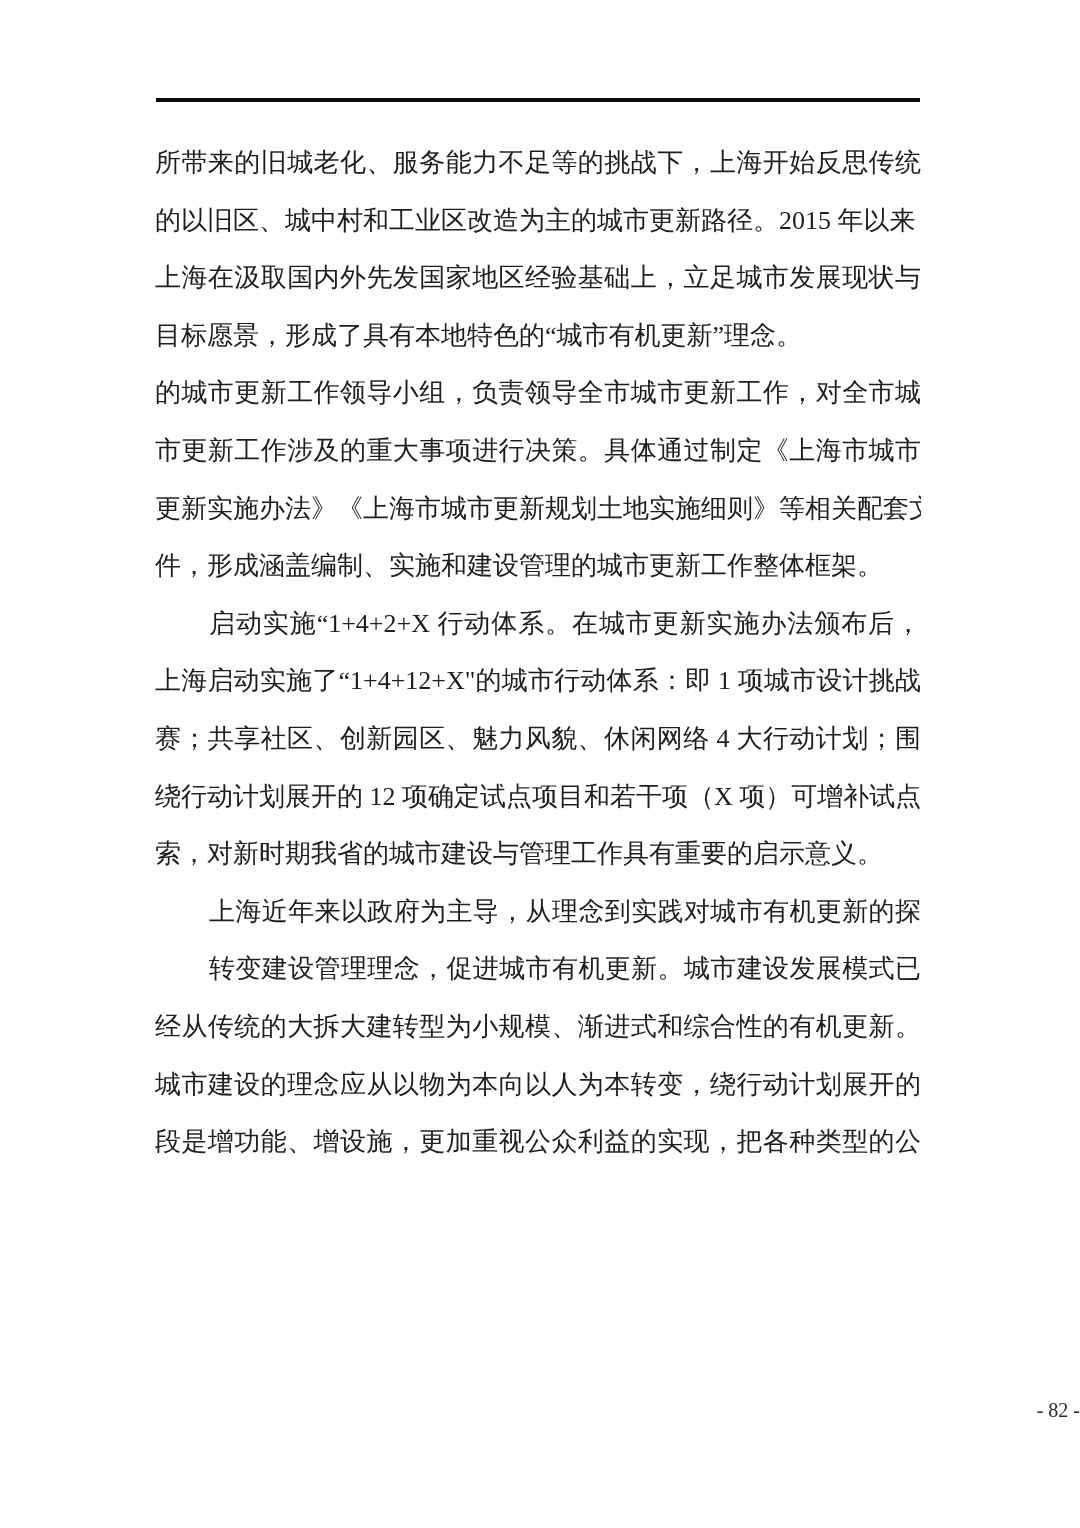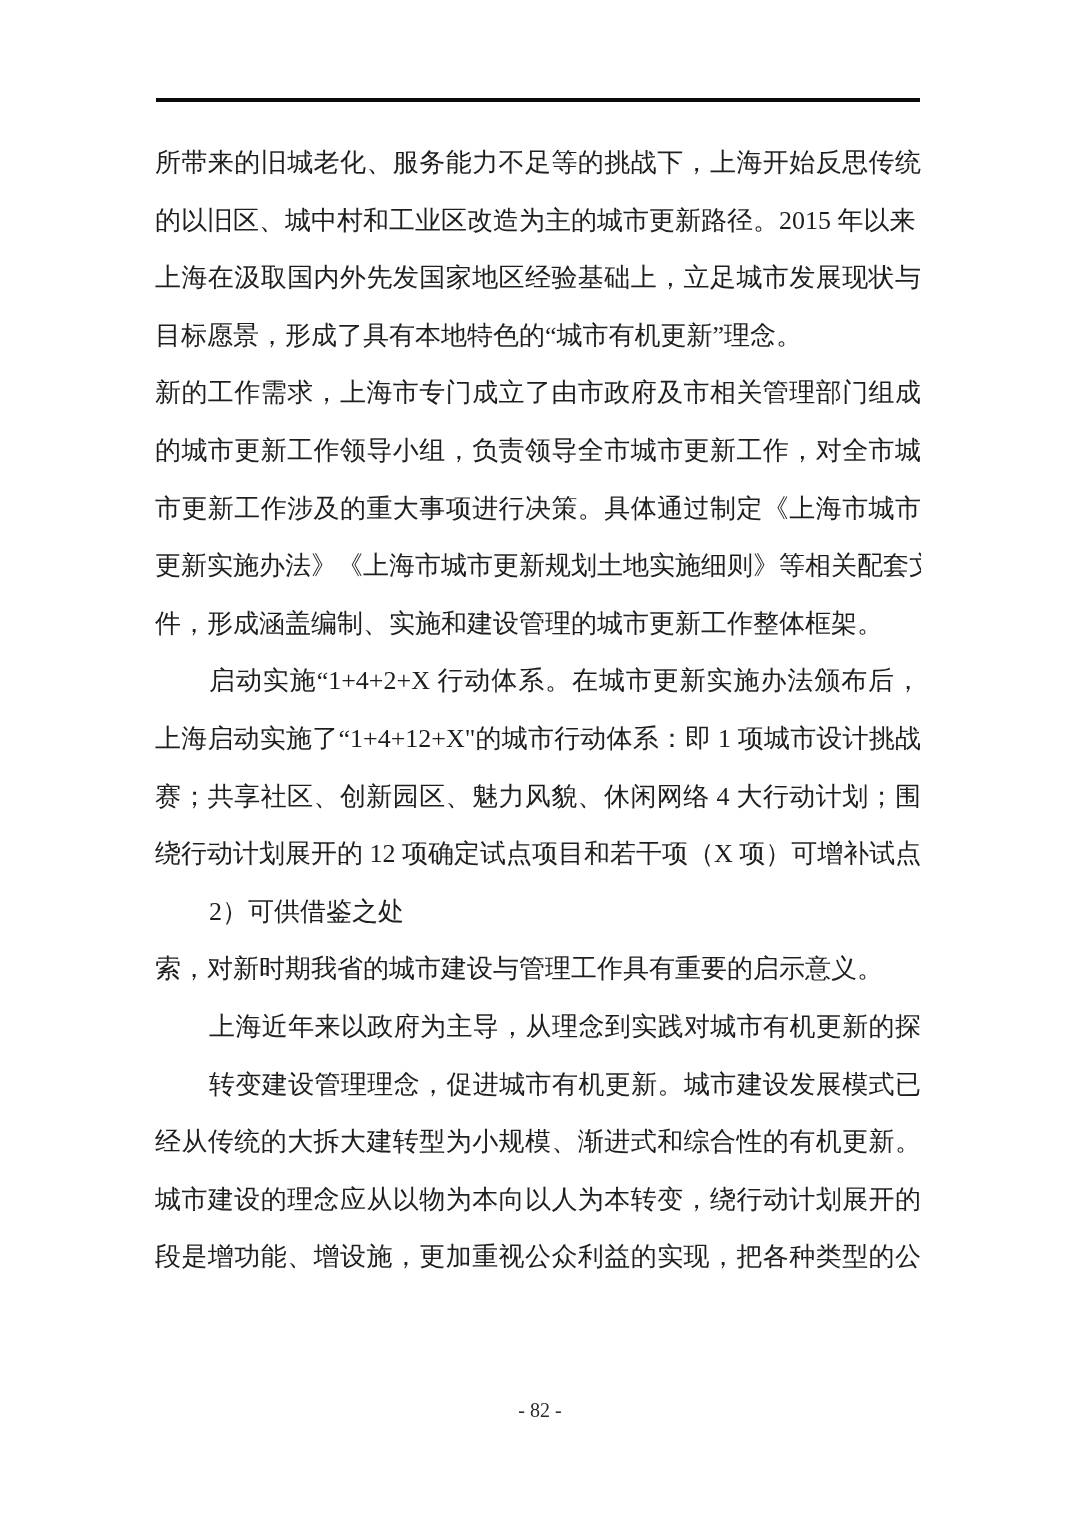--- a/index.html
+++ b/index.html
@@ -45,46 +45,44 @@
     text-align-last: left;
   }
   .text-line.indent {
     text-indent: 54px;
   }
   .page-number {
     position: absolute;
     left: 0;
     top: 1398px;
     width: 1080px;
-    text-align: center;
+    text-align: right;
     font-size: 20px;
     color: #2b2b2b;
     line-height: 24px;
   }
 </style>
 </head>
 <body>
 
 <div class="page">
   <div class="header-rule"></div>
   <main class="doc-body">
       <div class="text-line">所带来的旧城老化、服务能力不足等的挑战下，上海开始反思传统</div>
       <div class="text-line">的以旧区、城中村和工业区改造为主的城市更新路径。2015 年以来，</div>
       <div class="text-line">上海在汲取国内外先发国家地区经验基础上，立足城市发展现状与</div>
       <div class="text-line para-end">目标愿景，形成了具有本地特色的“城市有机更新”理念。</div>
-      <div class="text-line">新的工作需求，上海市专门成立了由市政府及市相关管理部门组成</div>
       <div class="text-line">的城市更新工作领导小组，负责领导全市城市更新工作，对全市城</div>
       <div class="text-line">市更新工作涉及的重大事项进行决策。具体通过制定《上海市城市</div>
       <div class="text-line">更新实施办法》《上海市城市更新规划土地实施细则》等相关配套文</div>
       <div class="text-line para-end">件，形成涵盖编制、实施和建设管理的城市更新工作整体框架。</div>
       <div class="text-line indent">启动实施“1+4+2+X 行动体系。在城市更新实施办法颁布后，</div>
       <div class="text-line">上海启动实施了“1+4+12+X"的城市行动体系：即 1 项城市设计挑战</div>
       <div class="text-line">赛；共享社区、创新园区、魅力风貌、休闲网络 4 大行动计划；围</div>
       <div class="text-line">绕行动计划展开的 12 项确定试点项目和若干项（X 项）可增补试点</div>
-      <div class="text-line indent para-end">2）可供借鉴之处</div>
       <div class="text-line para-end">索，对新时期我省的城市建设与管理工作具有重要的启示意义。</div>
       <div class="text-line indent">上海近年来以政府为主导，从理念到实践对城市有机更新的探</div>
       <div class="text-line indent">转变建设管理理念，促进城市有机更新。城市建设发展模式已</div>
       <div class="text-line">经从传统的大拆大建转型为小规模、渐进式和综合性的有机更新。</div>
       <div class="text-line">城市建设的理念应从以物为本向以人为本转变，绕行动计划展开的</div>
       <div class="text-line">段是增功能、增设施，更加重视公众利益的实现，把各种类型的公</div>
     </main>
   <div class="page-number">- 82 -</div>
 </div>
 

